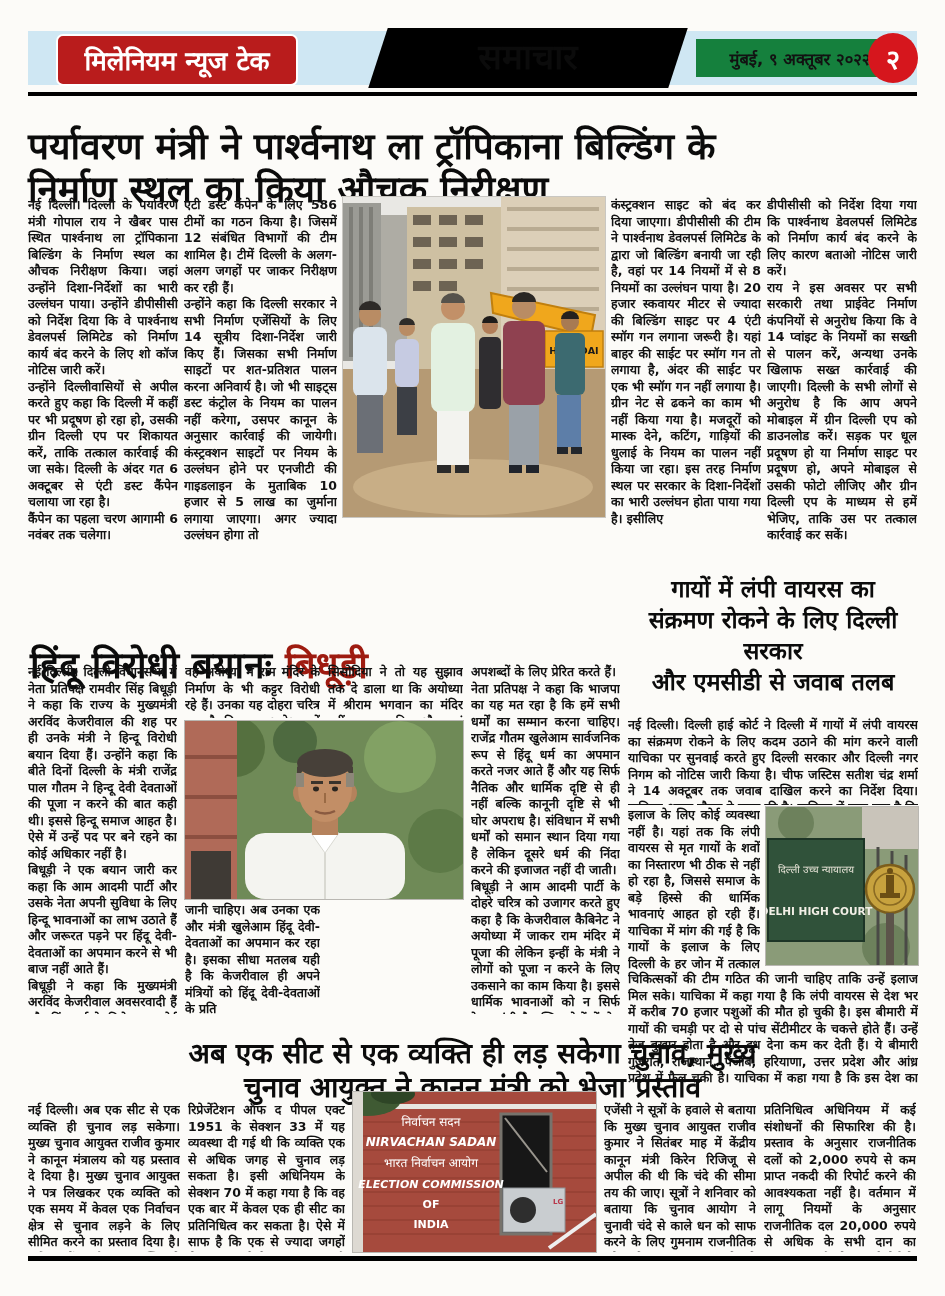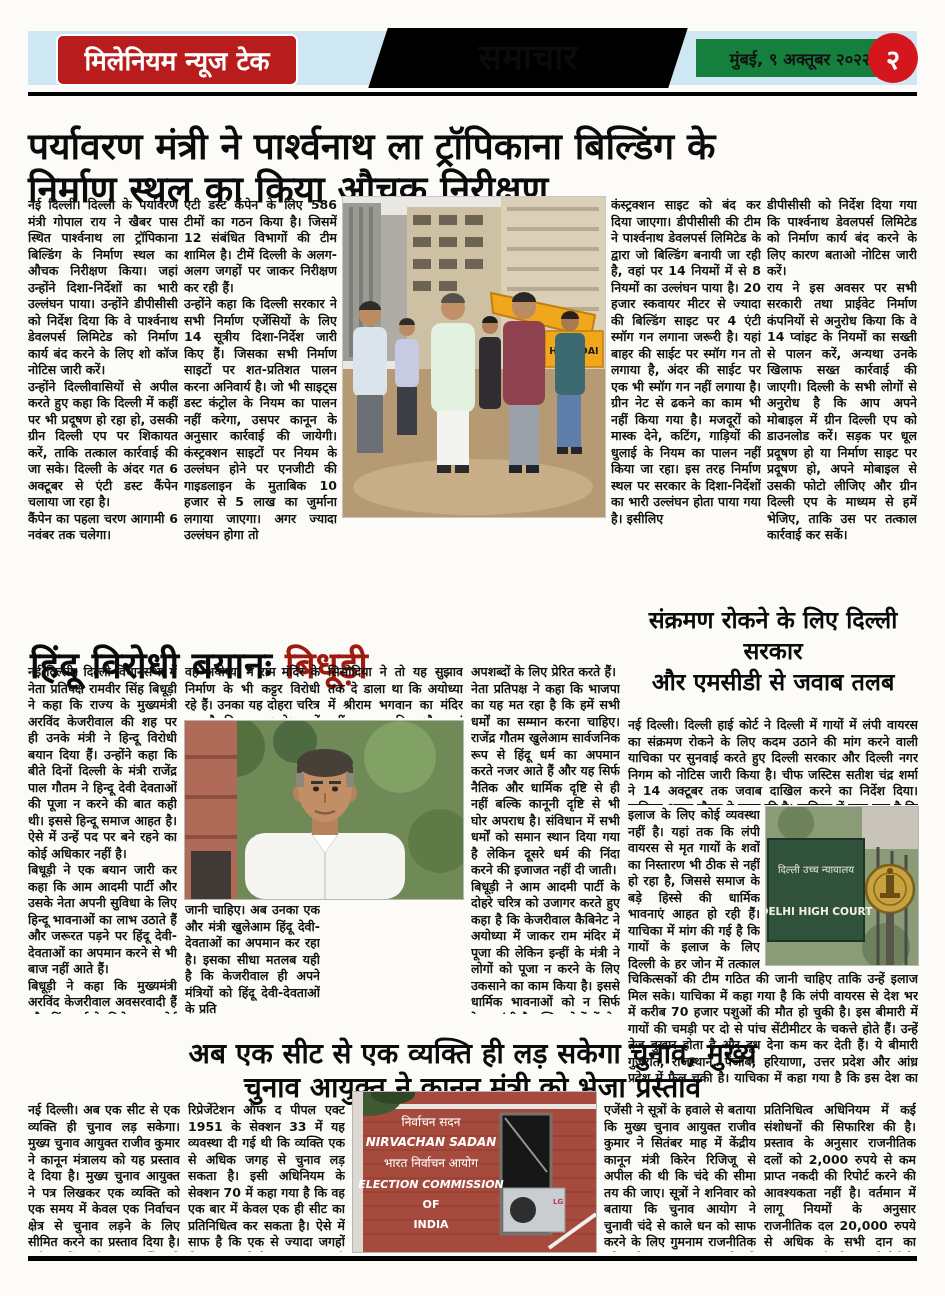--- a/index.html
+++ b/index.html
@@ -207,21 +207,21 @@
         <div class="minicol body-text">जानी चाहिए। अब उनका एक और मंत्री खुलेआम हिंदू देवी-देवताओं का अपमान कर रहा है। इसका सीधा मतलब यही है कि केजरीवाल ही अपने मंत्रियों को हिंदू देवी-देवताओं के प्रति</div>
       </div>
     </div>
     <div class="a2-c4 body-text">अपशब्दों के लिए प्रेरित करते हैं।
 नेता प्रतिपक्ष ने कहा कि भाजपा का यह मत रहा है कि हमें सभी धर्मों का सम्मान करना चाहिए। राजेंद्र गौतम खुलेआम सार्वजनिक रूप से हिंदू धर्म का अपमान करते नजर आते हैं और यह सिर्फ नैतिक और धार्मिक दृष्टि से ही नहीं बल्कि कानूनी दृष्टि से भी घोर अपराध है। संविधान में सभी धर्मों को समान स्थान दिया गया है लेकिन दूसरे धर्म की निंदा करने की इजाजत नहीं दी जाती।
 बिधूड़ी ने आम आदमी पार्टी के दोहरे चरित्र को उजागर करते हुए कहा है कि केजरीवाल कैबिनेट ने अयोध्या में जाकर राम मंदिर में पूजा की लेकिन इन्हीं के मंत्री ने लोगों को पूजा न करने के लिए उकसाने का काम किया है। इससे धार्मिक भावनाओं को न सिर्फ ठेस पहुंची है बल्कि लोगों में रोष है।</div>
   </div>
 
   <section class="a3">
     <h2 class="a3-head headline">
-      <br>
+      <span>गायों में लंपी वायरस का</span><br>
       <span>संक्रमण रोकने के लिए दिल्ली सरकार</span><br>
       <span>और एमसीडी से जवाब तलब</span>
     </h2>
     <div class="a3-top body-text">नई दिल्ली। दिल्ली हाई कोर्ट ने दिल्ली में गायों में लंपी वायरस का संक्रमण रोकने के लिए कदम उठाने की मांग करने वाली याचिका पर सुनवाई करते हुए दिल्ली सरकार और दिल्ली नगर निगम को नोटिस जारी किया है। चीफ जस्टिस सतीश चंद्र शर्मा ने 14 अक्टूबर तक जवाब दाखिल करने का निर्देश दिया। याचिका अजय गौतम ने दायर की है। याचिका में कहा गया है कि दिल्ली में लंपी संक्रमण से ग्रस्त गायों के</div>
     <div class="a3-mid">
       <div class="a3-left body-text">इलाज के लिए कोई व्यवस्था नहीं है। यहां तक कि लंपी वायरस से मृत गायों के शवों का निस्तारण भी ठीक से नहीं हो रहा है, जिससे समाज के बड़े हिस्से की धार्मिक भावनाएं आहत हो रही हैं। याचिका में मांग की गई है कि गायों के इलाज के लिए दिल्ली के हर जोन में तत्काल पशु</div>
       <figure class="photo3">
         <svg viewBox="0 0 152 158" width="152" height="158">
           <rect x="0" y="0" width="152" height="158" fill="#8a9b78"></rect>
           <rect x="96" y="0" width="56" height="42" fill="#c9c4ba"></rect>

